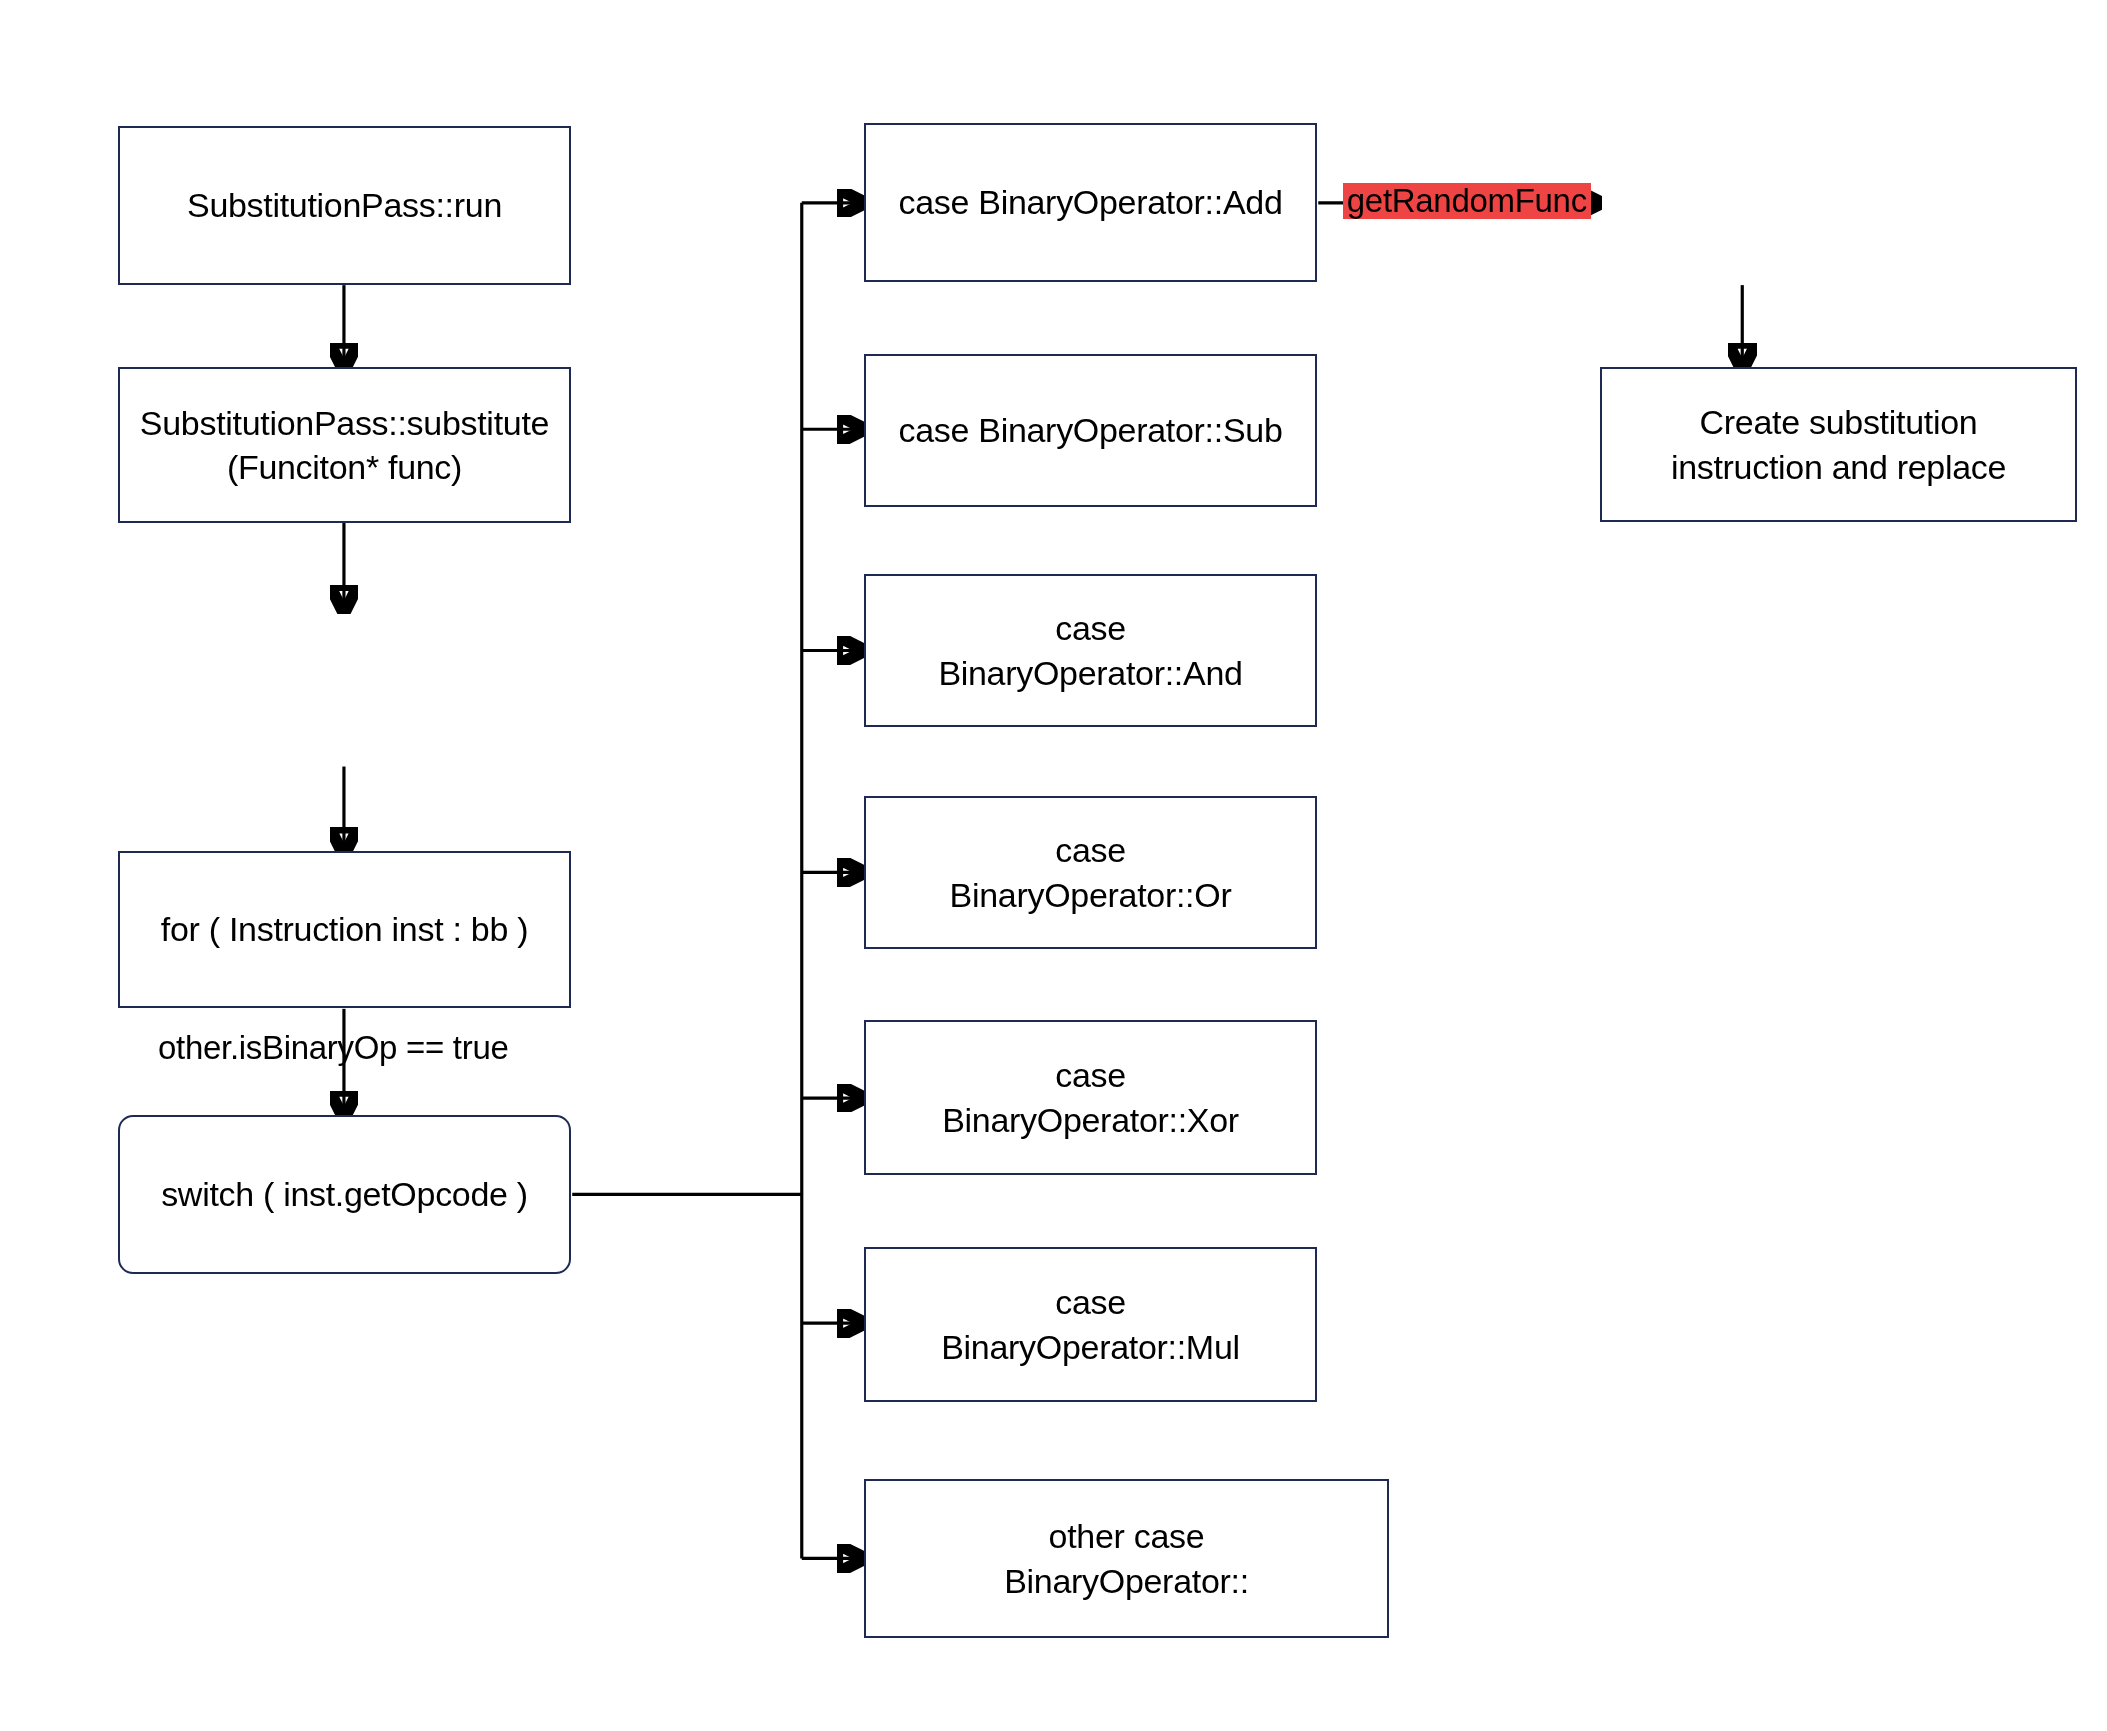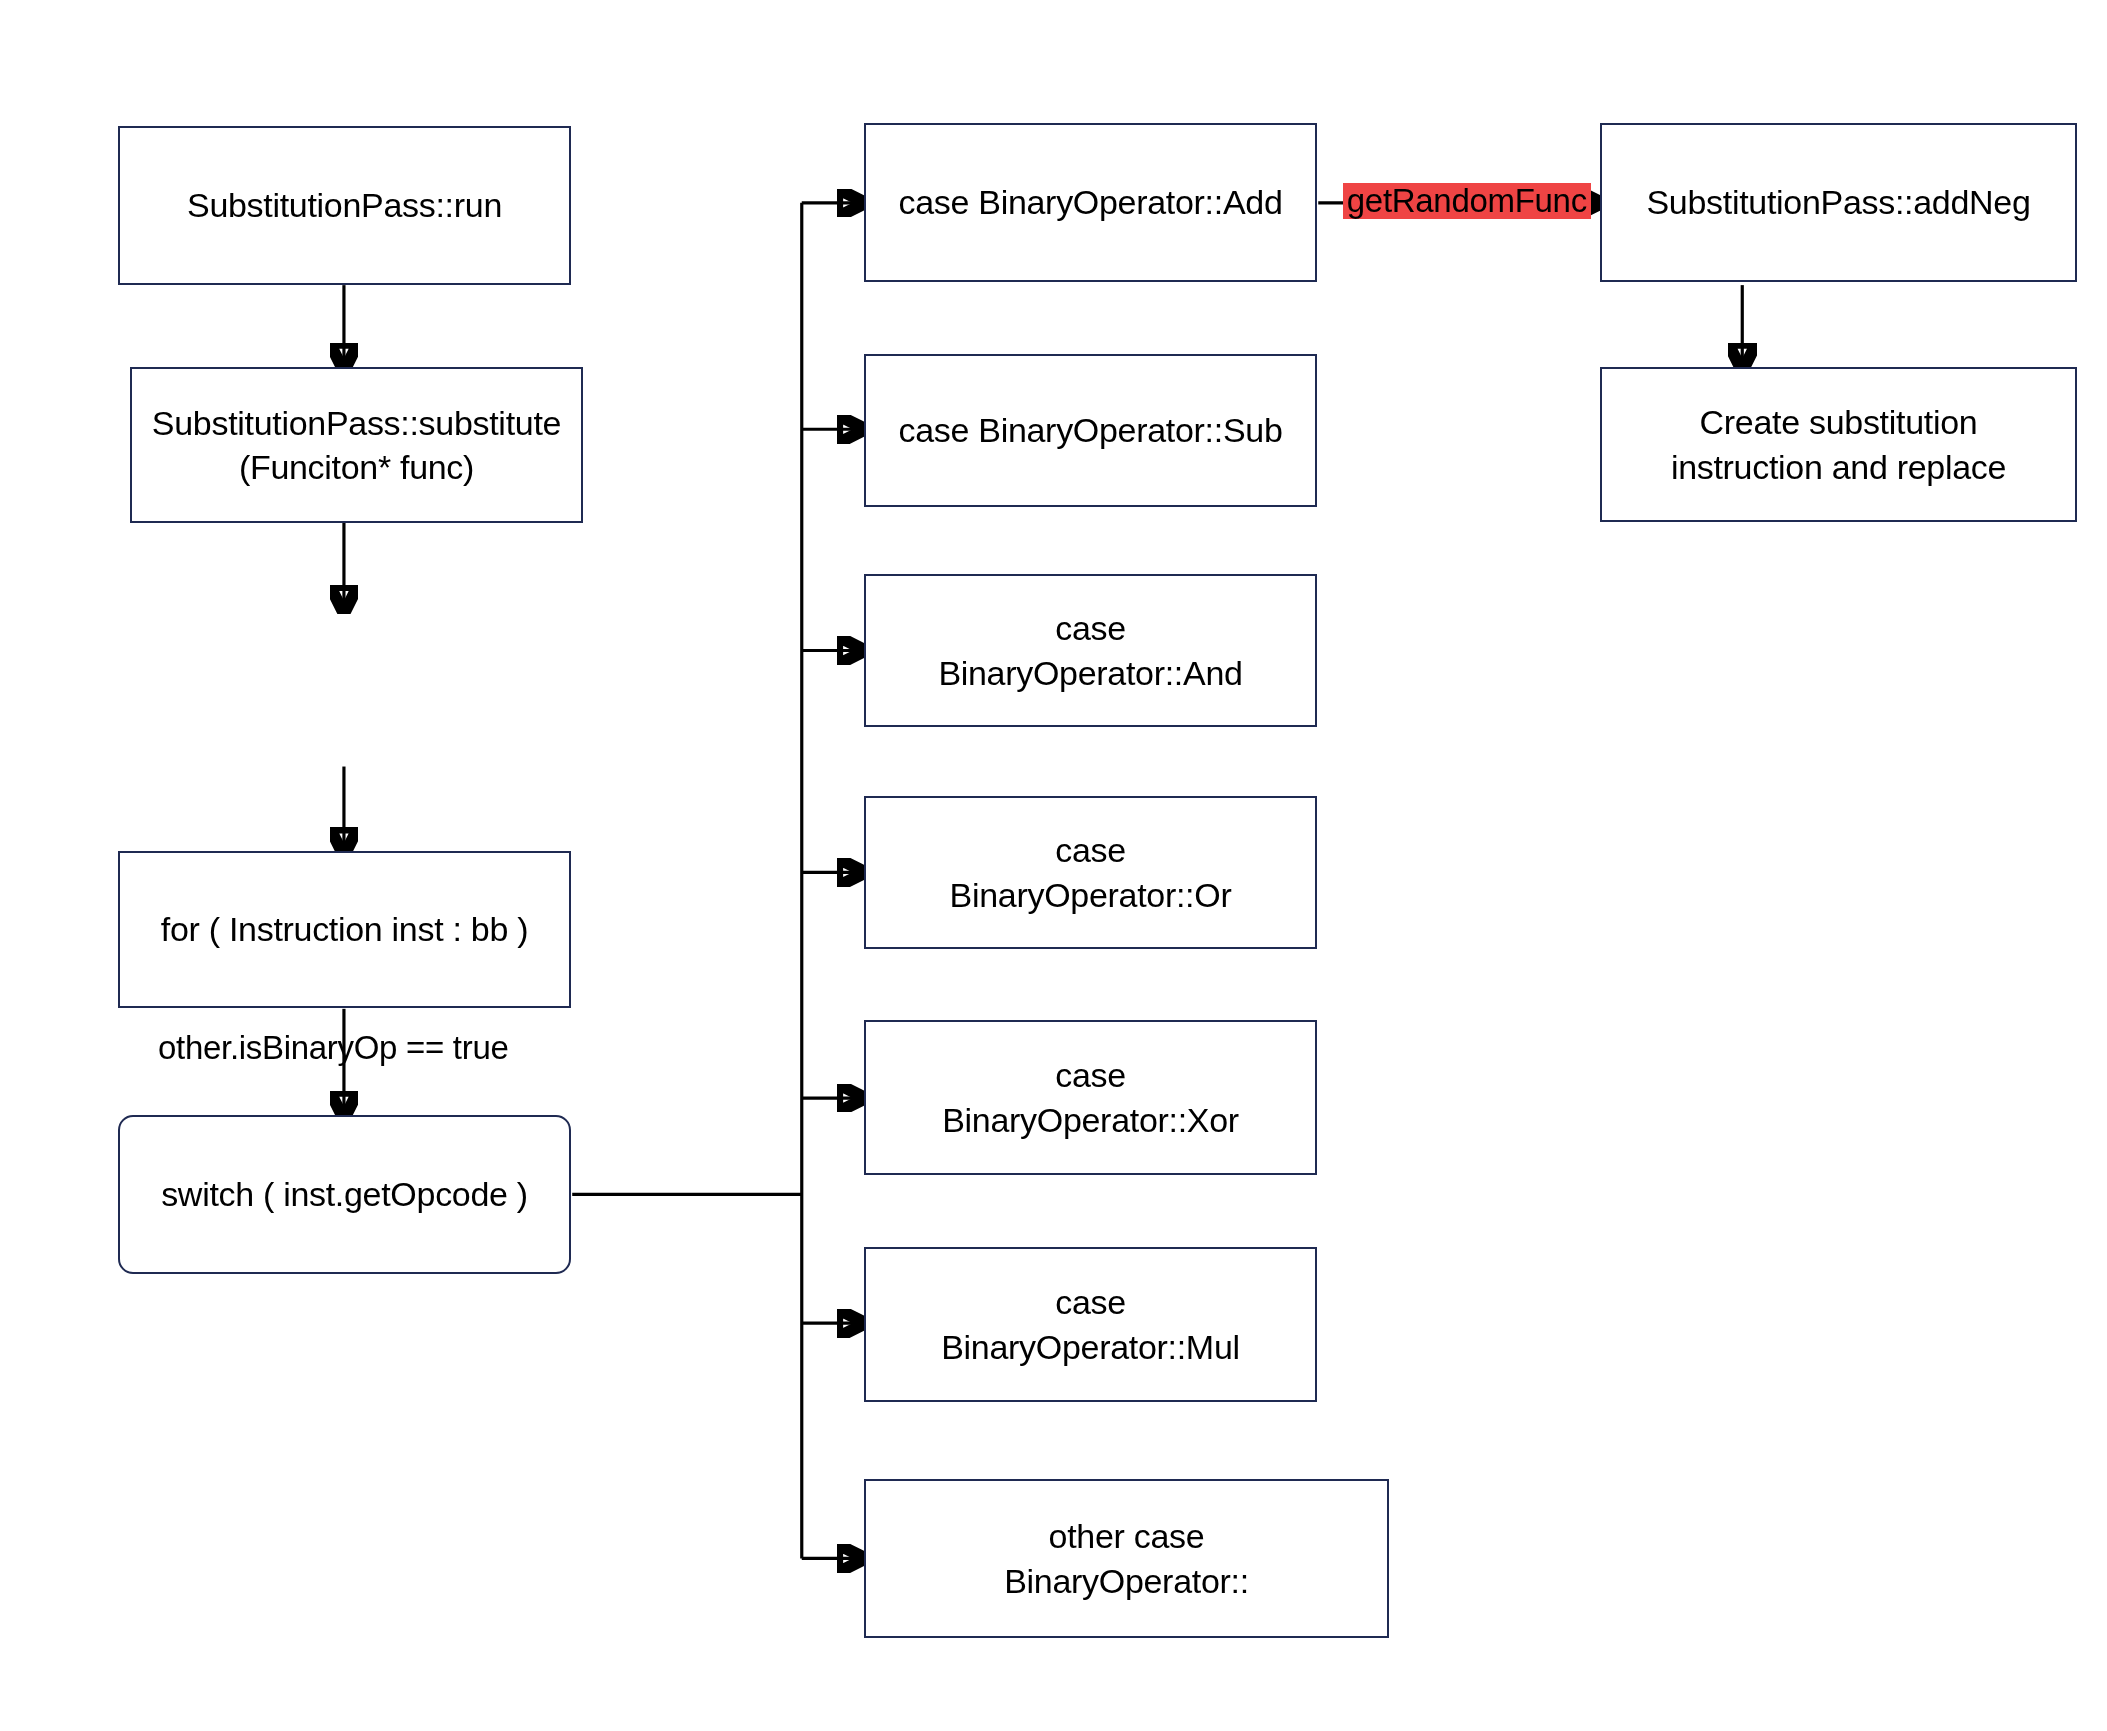--- a/index.html
+++ b/index.html
@@ -68,21 +68,21 @@
     <line x1="2058" y1="318" x2="2112" y2="318"></line>
     <line x1="2452" y1="318" x2="2496" y2="318" marker-end="url(#arrow)"></line>
 
     <line x1="2723" y1="447" x2="2723" y2="575" marker-end="url(#arrow)"></line>
   </svg>
 
   <div class="node" style="left:112px; top:126px; width:453px; height:159px;">
     <span class="txt">SubstitutionPass::run</span>
   </div>
 
-  <div class="node" style="left:124px; top:367px; width:453px; height:156px;">
+  <div class="node" style="left:112px; top:367px; width:453px; height:156px;">
     <span class="txt">SubstitutionPass::substitute
 (Funciton* func)</span>
   </div>
 
 
   <div class="node" style="left:112px; top:851px; width:453px; height:157px;">
     <span class="txt">for ( Instruction inst : bb )</span>
   </div>
 
   <div class="edgelabel" style="left:152px; top:1030px;">other.isBinaryOp == true</div>
@@ -119,23 +119,20 @@
 BinaryOperator::Mul</span>
   </div>
 
   <div class="node" style="left:858px; top:1479px; width:525px; height:159px;">
     <span class="txt">other case
 BinaryOperator::</span>
   </div>
 
   <div class="edgelabel" style="left:1337px; top:183px; background:#ef4444; padding:0 3.8px;">getRandomFunc</div>
 
-  <div class="node" style="left:1594px; top:123px; width:477px; height:159px;">
-    <span class="txt">SubstitutionPass::addNeg</span>
-  </div>
 
   <div class="node" style="left:1594px; top:367px; width:477px; height:155px;">
     <span class="txt">Create substitution
 instruction and replace</span>
   </div>
 
 </div>
 
 
 </body></html>

